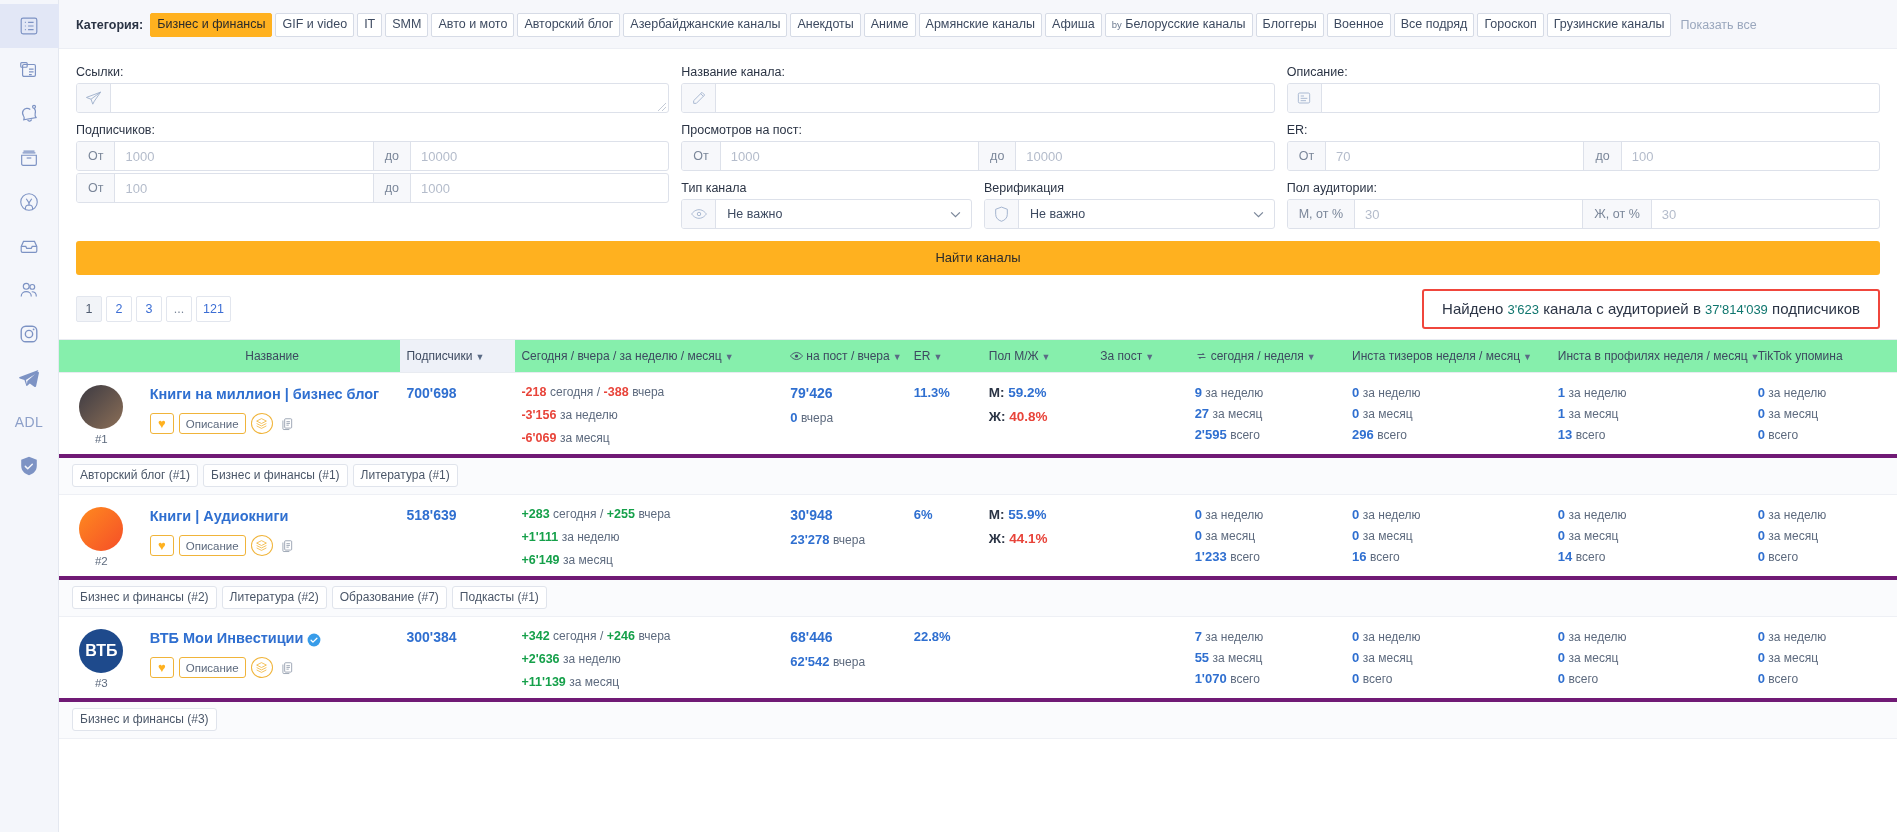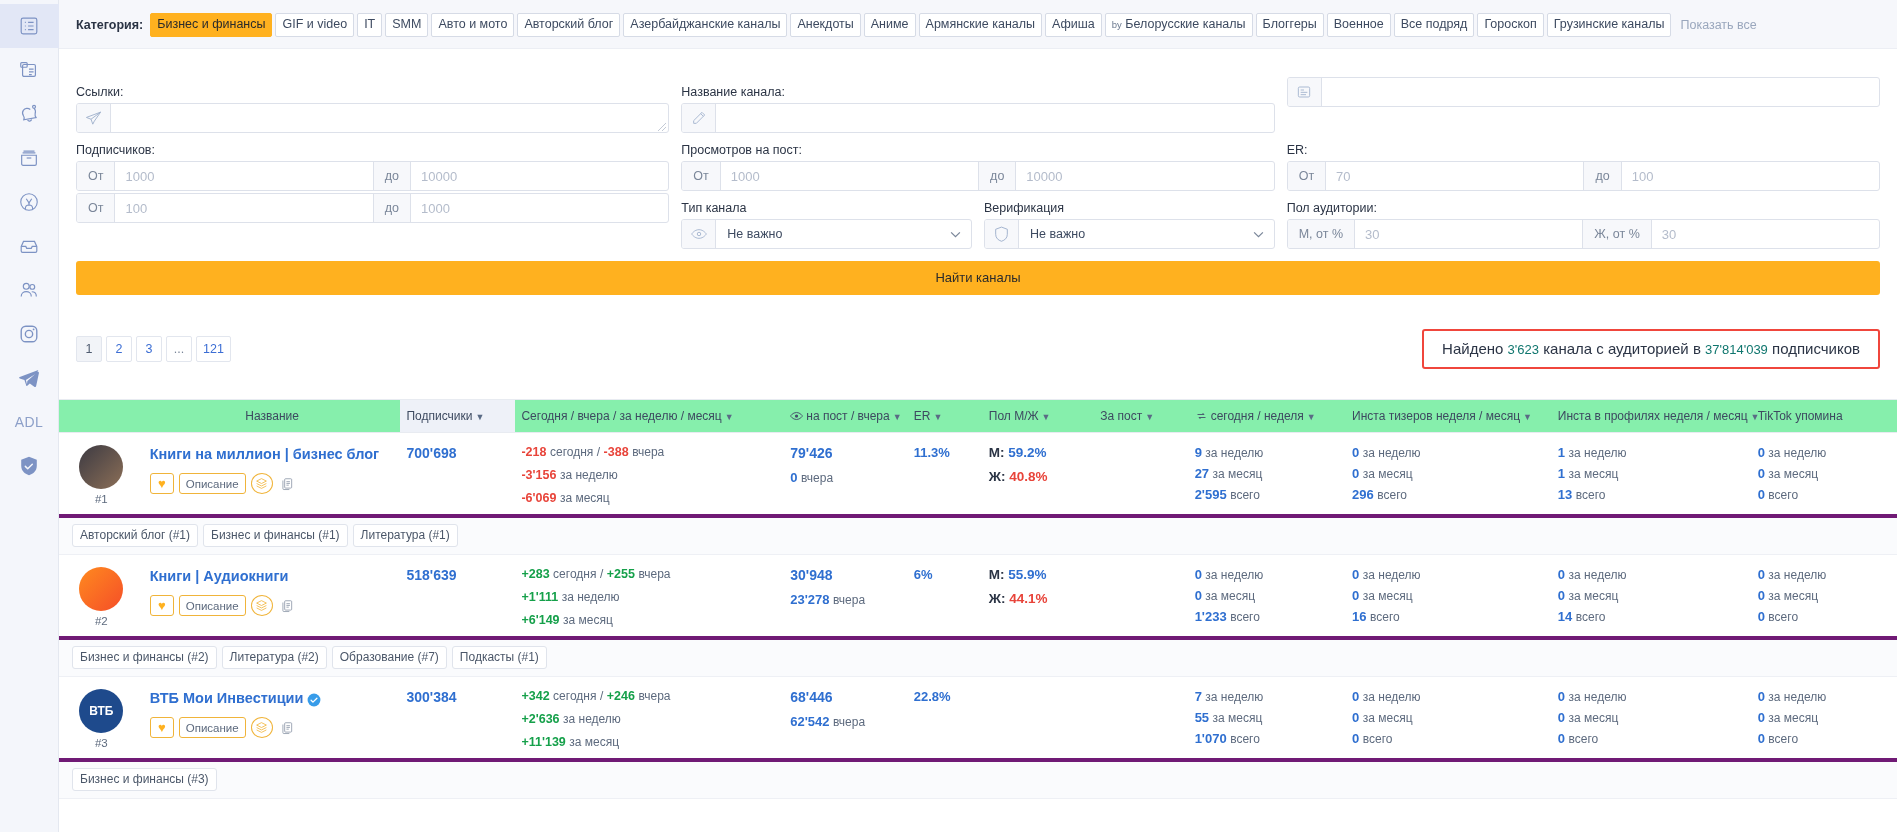--- a/index.html
+++ b/index.html
@@ -35,21 +35,20 @@
   .side-item .adl-text {
     font-size: 14px; letter-spacing: .5px; color: #8da0c9; font-weight: 400;
   }
 
   
   .main {
     flex: 1; min-width: 0;
     display: flex; flex-direction: column;
     background: #ffffff;
     overflow: hidden;
-    gap: 20px;
   }
 
   
   .catbar {
     display: flex; align-items: center; flex-wrap: nowrap;
     padding: 13px 14px 11px 17px;
     background: #f6f7fb;
     border-bottom: 1px solid #eceef4;
     white-space: nowrap;
   }
@@ -210,21 +209,21 @@
     vertical-align: top;
     padding: 12px 6px 6px;
     border-bottom: 0;
     background: #fff;
   }
   td.avatar-cell { width: 70px; text-align: center; padding-top: 12px; }
   .avatar {
     width: 44px; height: 44px; border-radius: 50%;
     margin: 0 auto; overflow: hidden;
     display: flex; align-items: center; justify-content: center;
-    color: #fff; font-size: 12px; font-weight: bold;
+    color: #fff; font-size: 16px; font-weight: bold;
   }
   .rank { font-size: 11.5px; color: #5d6a7e; margin-top: 4px; }
   .chan-name {
     color: #2f6fd0; font-size: 14.5px; font-weight: bold;
     line-height: 19px; display: inline;
     cursor: pointer;
   }
   .verified {
     display: inline-flex; vertical-align: middle; margin-left: 4px;
   }
@@ -392,20 +391,21 @@
             <span class="addon">
               <svg width="16" height="16" viewBox="0 0 24 24" fill="none" stroke="currentColor" stroke-width="1.3">
                   <path d="M16.5 3.5 20.5 7.5 8 20H4v-4L16.5 3.5z"></path>
                   <path d="M14.5 5.5 18.5 9.5"></path>
                 </svg>
             </span>
             <input class="fin" value="" placeholder="" style="">
           </div>
         </div>
         <div class="fcol">
+          <label class="flabel">Описание:</label>
           <div class="ctrl">
             <span class="addon">
               <svg width="16" height="16" viewBox="0 0 24 24" fill="none" stroke="currentColor" stroke-width="1.3">
                   <rect x="3.5" y="4.5" width="17" height="15" rx="2"></rect>
                   <path d="M7 9h5M7 12.5h10M7 16h8"></path>
                 </svg>
             </span>
             <input class="fin" value="" placeholder="" style="">
           </div>
         </div>

